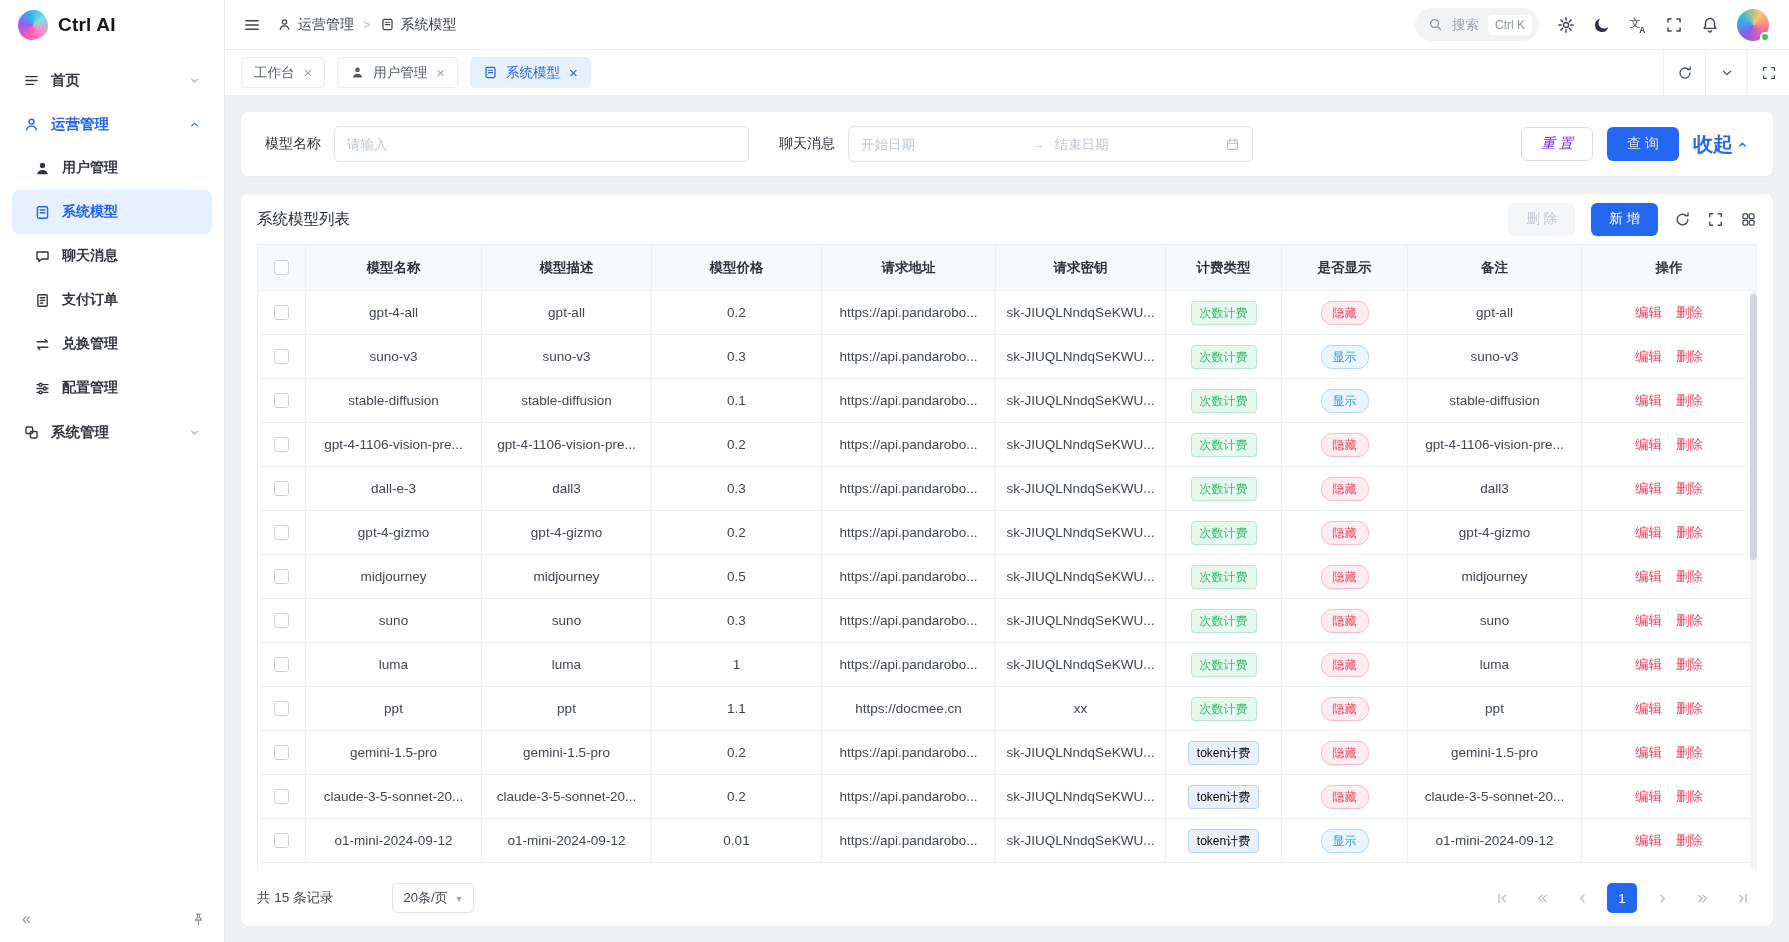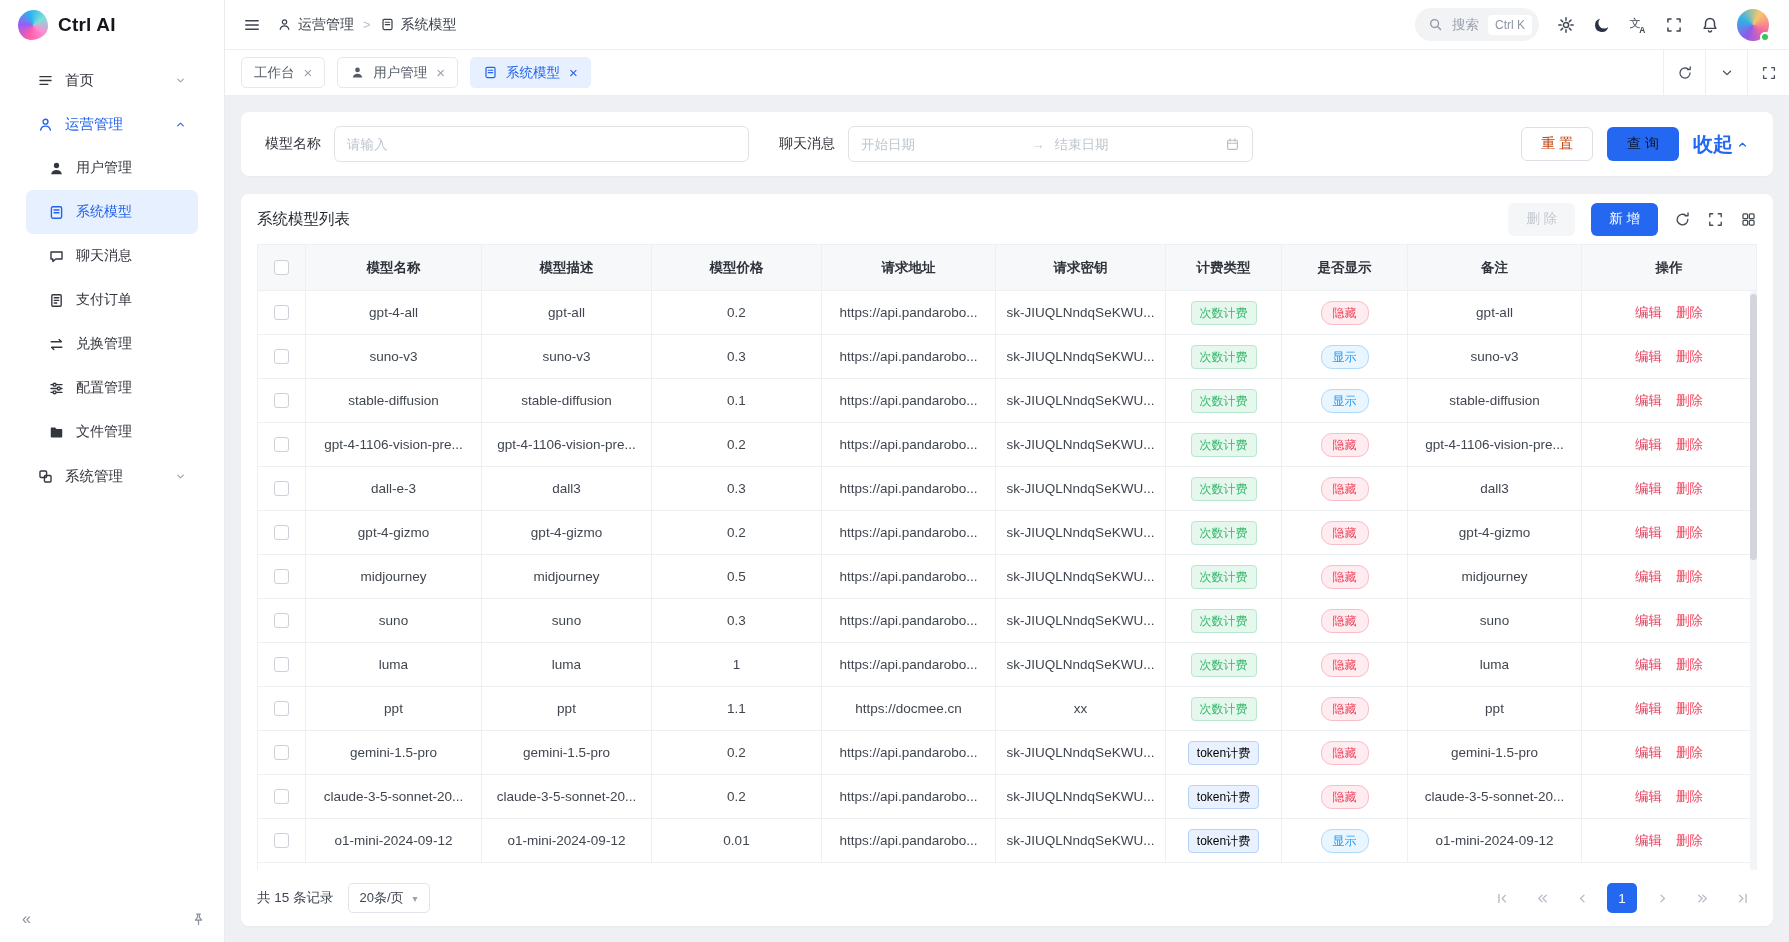--- a/index.html
+++ b/index.html
@@ -10,21 +10,21 @@
   svg { display:block; }
 
   .app { display:flex; width:100%; height:100%; }
 
   
   .sidebar { width:225px; background:#fff; border-right:1px solid #e9ebef; display:flex; flex-direction:column; flex-shrink:0; }
   .logo { height:50px; display:flex; align-items:center; gap:10px; padding:0 18px; flex-shrink:0; }
   .logo-mark { width:30px; height:30px; border-radius:54% 46% 58% 42% / 50% 55% 45% 50%;
     background:conic-gradient(from 200deg, #ff5ca8, #9a5cf6, #2bb3f0, #7de0d8, #ff8bd2, #ff5ca8); }
   .logo-text { font-size:19px; font-weight:bold; color:#14161a; letter-spacing:.2px; }
-  .menu { flex:1; padding:8px 26px 0; overflow:hidden; }
+  .menu { flex:1; padding:8px 12px 0; overflow:hidden;font-weight:bold; }
   .menu-item { height:44px; display:flex; align-items:center; gap:11px; padding:0 11px; border-radius:7px; color:#33363d; font-size:14.5px; cursor:pointer; }
   .menu-item .mi-icon { width:17px; height:17px; flex-shrink:0; }
   .menu-item .mi-icon svg { width:17px; height:17px; }
   .menu-item .mi-chevron { margin-left:auto; color:#9ba2ac; }
   .menu-item .mi-chevron svg { width:13px; height:13px; }
   .menu-item.trail { color:#2363ec; }
   .menu-item.trail .mi-chevron { color:#2363ec; }
   .menu-sub .menu-item { padding-left:22px; font-size:14px; }
   .menu-sub .menu-item.active { background:#e7f0fe; color:#2363ec; }
   .sidebar-footer { height:46px; flex-shrink:0; display:flex; align-items:center; justify-content:space-between; padding:0 16px; color:#8a919c; }
@@ -70,22 +70,22 @@
   .f-input { width:415px; height:36px; border:1px solid #dfe3e8; border-radius:6px; padding:0 12px; font-size:13.5px; color:#333; outline:none; font-family:inherit; }
   .f-input::placeholder { color:#bfc6cf; }
   .date-range { width:405px; height:36px; border:1px solid #dfe3e8; border-radius:6px; display:flex; align-items:center; padding:0 12px; gap:10px; }
   .date-range input { border:none; outline:none; flex:1; font-size:13.5px; color:#333; min-width:0; font-family:inherit; }
   .date-range input::placeholder { color:#bfc6cf; }
   .dr-arrow { color:#c3c9d2; font-size:13px; }
   .dr-cal { color:#b6bcc6; }
   .dr-cal svg { width:15px; height:15px; }
   .filter-actions { margin-left:auto; display:flex; align-items:center; gap:14px; }
   .btn { height:34px; padding:0 19px; border-radius:6px; font-size:14px; border:1px solid transparent; display:inline-flex; align-items:center; justify-content:center; }
-  .btn-reset { background:#fff; border-color:#dcdfe5; color:#c2410c; }
-  .btn-query { background:#2468f2; color:#0f172a; }
+  .btn-reset { background:#fff; border-color:#dcdfe5; color:#6d28d9;font-style:italic; }
+  .btn-query { background:#2468f2; color:#e5e5e5; }
   .link-collapse { color:#2468f2; font-size:20px; display:flex; align-items:center; gap:3px; font-weight:600; }
   .link-collapse svg { width:13px; height:13px; }
 
   
   .panel { background:#fff; border-radius:8px; flex:1; min-height:0; display:flex; flex-direction:column; padding:0 16px; box-shadow:0 1px 2px rgba(0,0,0,.03); }
   .panel-header { height:50px; display:flex; align-items:center; flex-shrink:0; }
   .panel-title { font-size:15.5px; font-weight:500; color:#24292f; }
   .panel-actions { margin-left:auto; display:flex; align-items:center; gap:16px; }
   .btn-sm { height:33px; padding:0 17px; border-radius:6px; font-size:13.5px; border:1px solid transparent; }
   .btn-del-disabled { background:#f5f6f7; color:#c3c8d0; cursor:default; }
@@ -106,21 +106,21 @@
   .pill-hidden { color:#f0435c; background:#ffecf0; border:1px solid #f9bcc8; }
   .pill-shown { color:#259bf4; background:#e9f5ff; border:1px solid #aedafb; }
   .row-link { font-size:13.5px; margin:0 7px; }
   .link-edit { color:#e6425e; }
   .link-del { color:#f0435c; }
   .v-scroll { position:absolute; top:47px; right:0; bottom:0; width:7px; background:#f3f4f6; border-radius:4px; }
   .v-thumb { width:7px; height:46%; margin-top:3px; background:#d2d6dc; border-radius:4px; cursor:pointer; }
 
   .panel-footer { height:56px; display:flex; align-items:center; flex-shrink:0; }
   .pf-left { display:flex; align-items:center; gap:14px; color:#3f4550; font-size:13.5px; }
-  .page-size { height:30px; border:1px solid #e0e3e8; border-radius:5px; display:flex; align-items:center; gap:9px; padding:0 11px; font-size:13px; color:#3f4550; cursor:pointer; background:#fff; }
+  .page-size { height:30px; border:1px solid #e0e3e8; border-radius:5px; display:flex; align-items:center; gap:9px; padding:0 11px; font-size:13px; color:#3f4550; cursor:pointer; background:#fff;margin-left:44px; }
   .ps-arrow { color:#9aa1ad; font-size:10px; }
   .pager { margin-left:auto; display:flex; align-items:center; gap:10px; }
   .pg-btn { width:30px; height:30px; border:none; background:none; display:flex; align-items:center; justify-content:center; color:#b6bcc6; border-radius:5px; }
   .pg-btn svg { width:15px; height:15px; }
   .pg-num { width:30px; height:30px; border:none; border-radius:5px; font-size:13.5px; }
   .pg-num.active { background:#2468f2; color:#fff; }
 </style>
 </head>
 <body>
 
@@ -206,28 +206,20 @@
           <div class="menu-item child">
             <span class="mi-icon">
               <svg viewBox="0 0 16 16" fill="none" stroke="currentColor" stroke-width="1.3" stroke-linecap="round" stroke-linejoin="round">
                 <path d="M2.8 4.4h10.4M2.8 8h10.4M2.8 11.6h10.4"></path>
                 <circle cx="6.2" cy="4.4" r="1.4" fill="#fff"></circle>
                 <circle cx="10.2" cy="8" r="1.4" fill="#fff"></circle>
                 <circle cx="6.2" cy="11.6" r="1.4" fill="#fff"></circle>
               </svg>
             </span>
             <span class="mi-label">配置管理</span>
-          </div>
-          <div class="menu-item child">
-            <span class="mi-icon">
-              <svg viewBox="0 0 16 16" fill="none" stroke="currentColor" stroke-width="1.3" stroke-linecap="round" stroke-linejoin="round">
-                <path d="M2.6 4.3c0-.6.4-1 1-1h3l1.5 1.5h4.3c.6 0 1 .4 1 1v5.9c0 .6-.4 1-1 1H3.6c-.6 0-1-.4-1-1z" fill="currentColor" stroke="none"></path>
-              </svg>
-            </span>
-            <span class="mi-label">文件管理</span>
           </div>
         </div>
         <div class="menu-item root">
           <span class="mi-icon">
             <svg viewBox="0 0 16 16" fill="none" stroke="currentColor" stroke-width="1.3" stroke-linecap="round" stroke-linejoin="round">
               <rect x="2.8" y="2.8" width="6.2" height="6.2" rx="1"></rect>
               <rect x="7" y="7" width="6.2" height="6.2" rx="1"></rect>
             </svg>
           </span>
           <span class="mi-label">系统管理</span>

